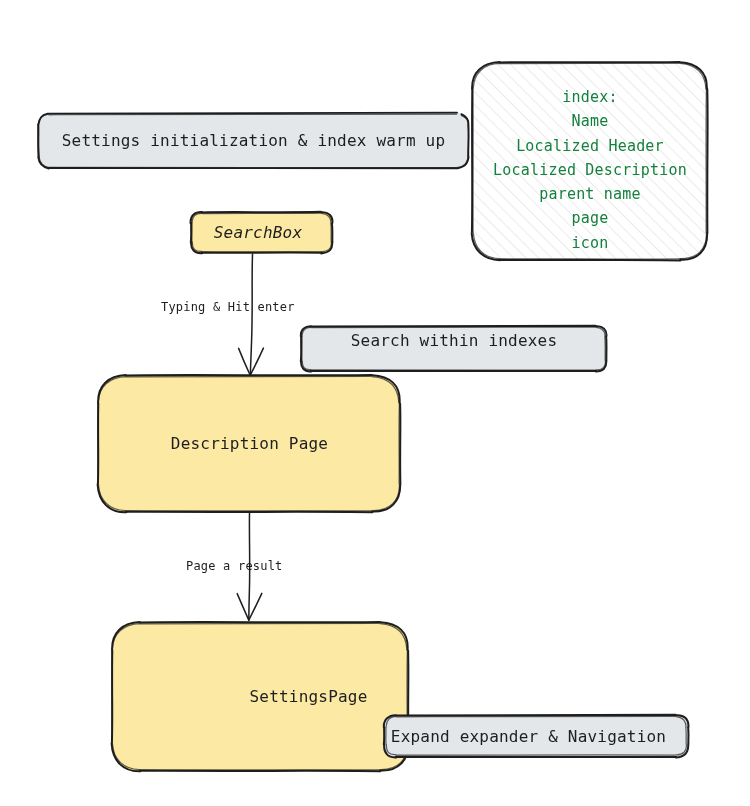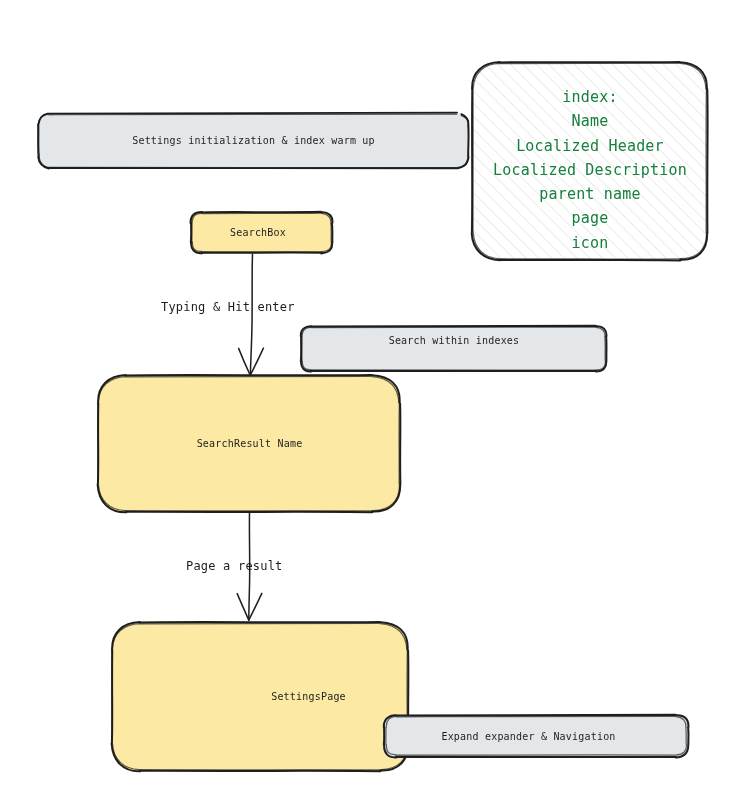--- a/index.html
+++ b/index.html
@@ -22,21 +22,21 @@
     height: 806px;
   }
   .node-label {
     position: absolute;
     display: flex;
     align-items: center;
     justify-content: center;
     text-align: center;
     color: #1e1e1e;
     font-family: "DejaVu Sans Mono", "Liberation Mono", monospace;
-    font-size: 10px;
+    font-size: 16px;
     line-height: 1.35;
     letter-spacing: 0.2px;
     white-space: pre;
     pointer-events: none;
   }
   .edge-label {
     position: absolute;
     color: #1e1e1e;
     font-family: "DejaVu Sans Mono", "Liberation Mono", monospace;
     font-size: 12px;
@@ -128,27 +128,27 @@
 <div class="node-label" style="left:38px; top:113px; width:431px; height:56px;">Settings initialization &amp; index warm up</div>
 
 <div class="index-label" style="left:472px; top:85px; width:236px;">index:
 Name
 Localized Header
 Localized Description
 parent name
 page
 icon</div>
 
-<div class="node-label" style="left:191px; top:212px; width:134px; height:42px;">SearchBox</div>
+<div class="node-label" style="left:191px; top:212px; width:134px; height:42px;font-style:italic;">SearchBox</div>
 
 <div class="edge-label" style="left:161px; top:300px;">Typing &amp; Hit enter</div>
 
 <div class="node-label" style="left:301px; top:326px; width:306px; height:29px;">Search within indexes</div>
 
-<div class="node-label" style="left:98px; top:375px; width:303px; height:138px;">SearchResult Name</div>
+<div class="node-label" style="left:98px; top:375px; width:303px; height:138px;">Description Page</div>
 
 <div class="edge-label" style="left:186px; top:559px;">Page a result</div>
 
 <div class="node-label" style="left:112px; top:622px; width:297px; height:150px;margin-left:48px;">SettingsPage</div>
 
 <div class="node-label" style="left:376px; top:715px; width:305px; height:43px;">Expand expander &amp; Navigation</div>
 
 <div class="hit" style="left:38px; top:113px; width:431px; height:56px;"></div>
 <div class="hit" style="left:472px; top:62px; width:236px; height:199px;"></div>
 <div class="hit" style="left:191px; top:212px; width:142px; height:42px;"></div>

